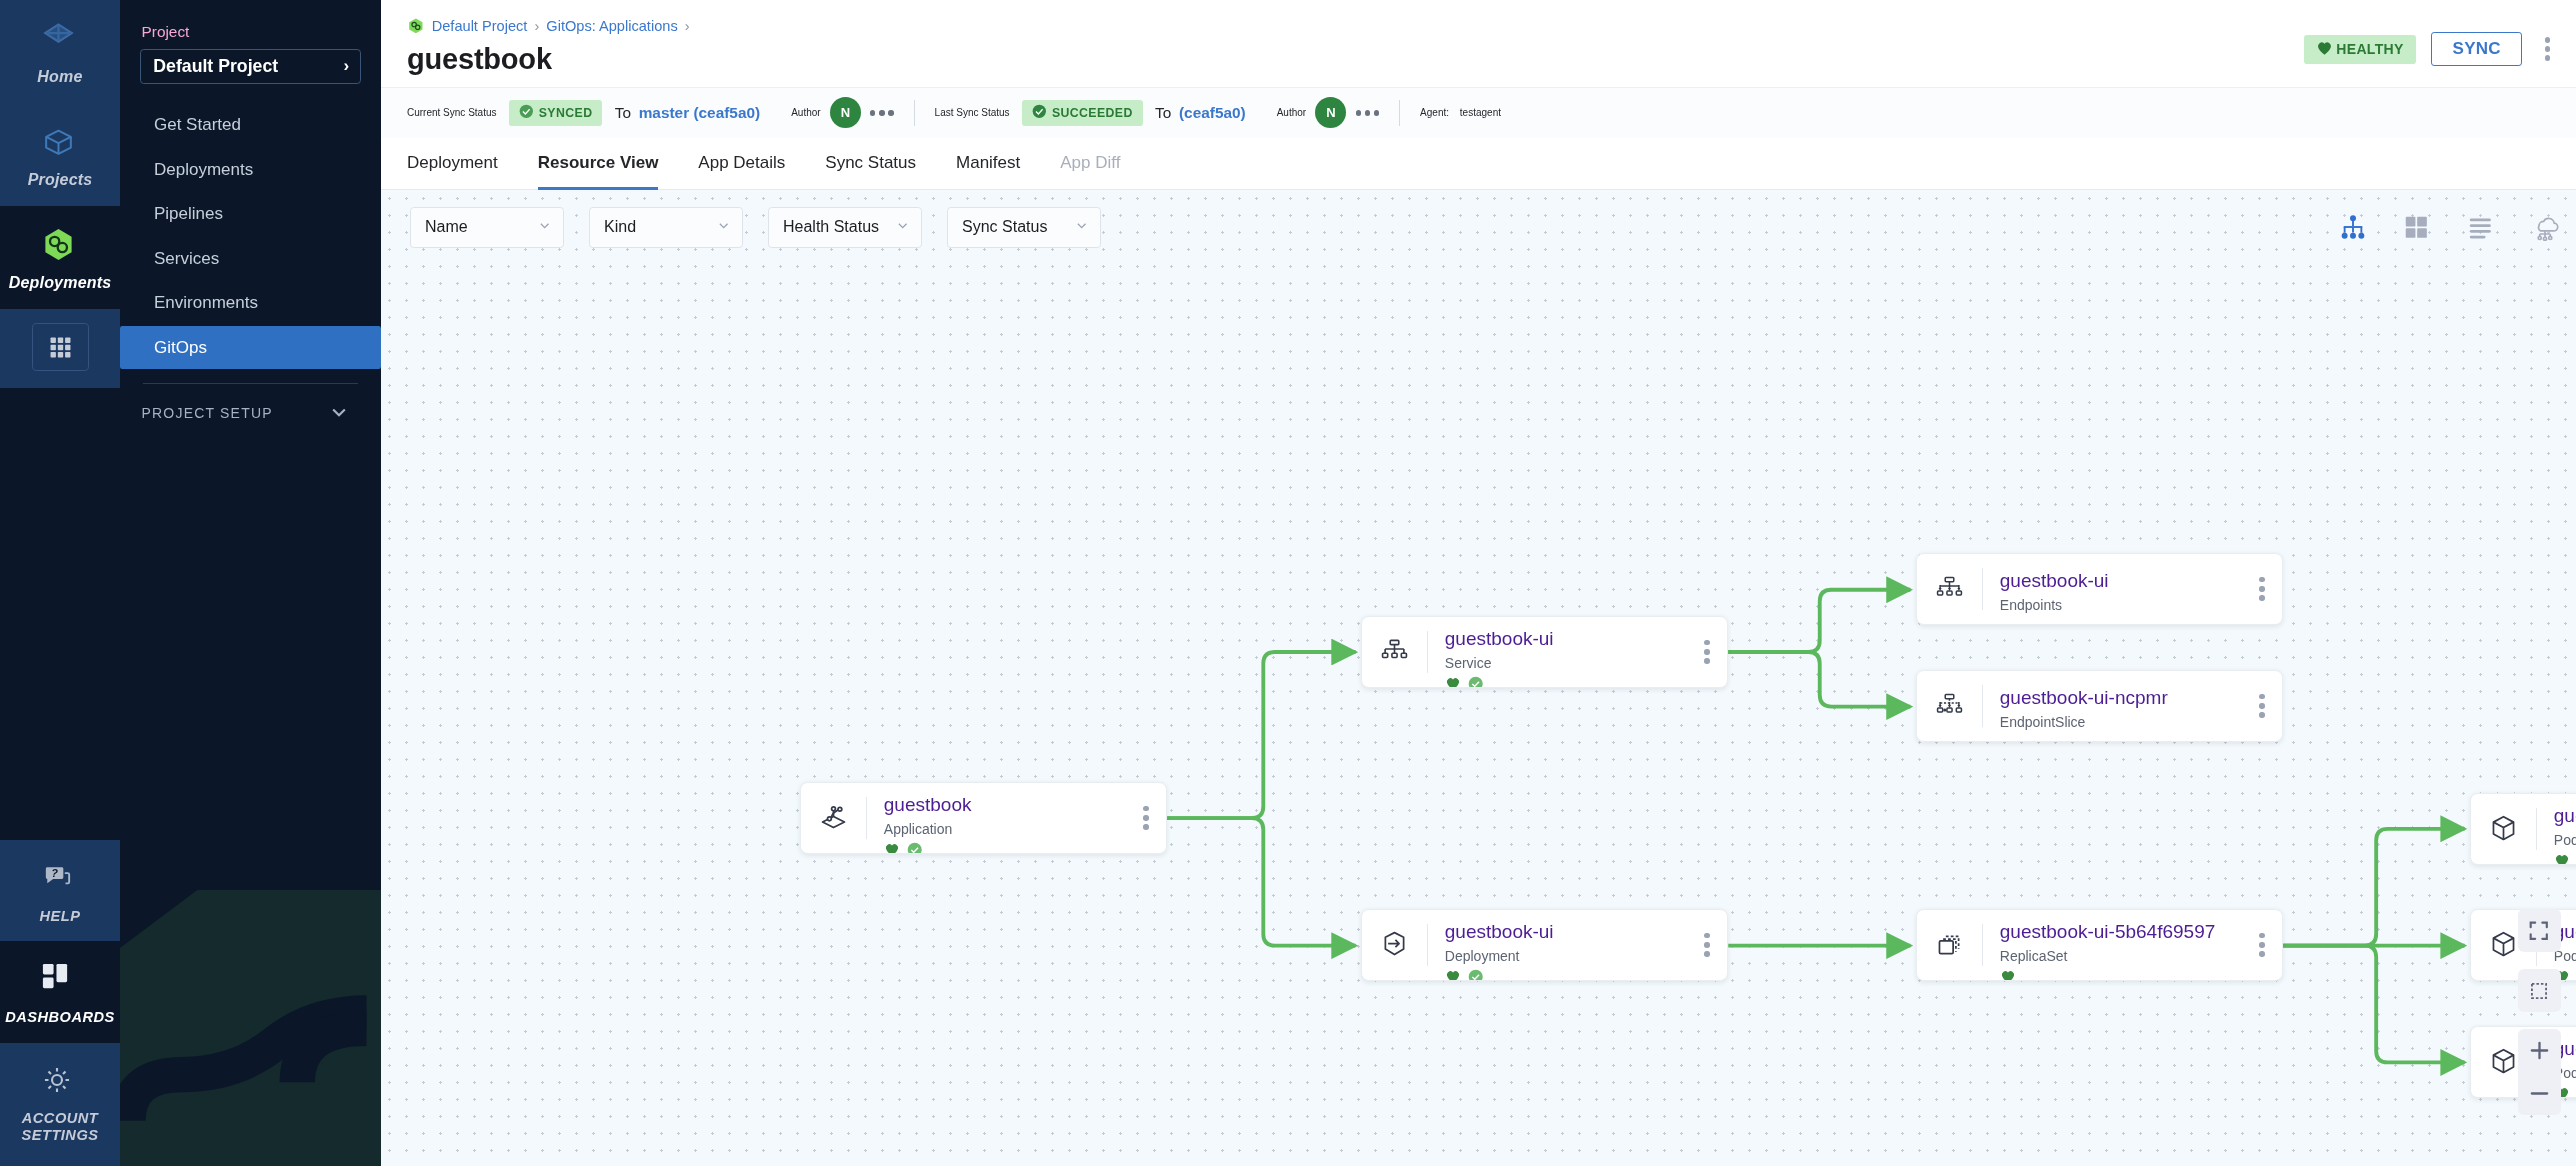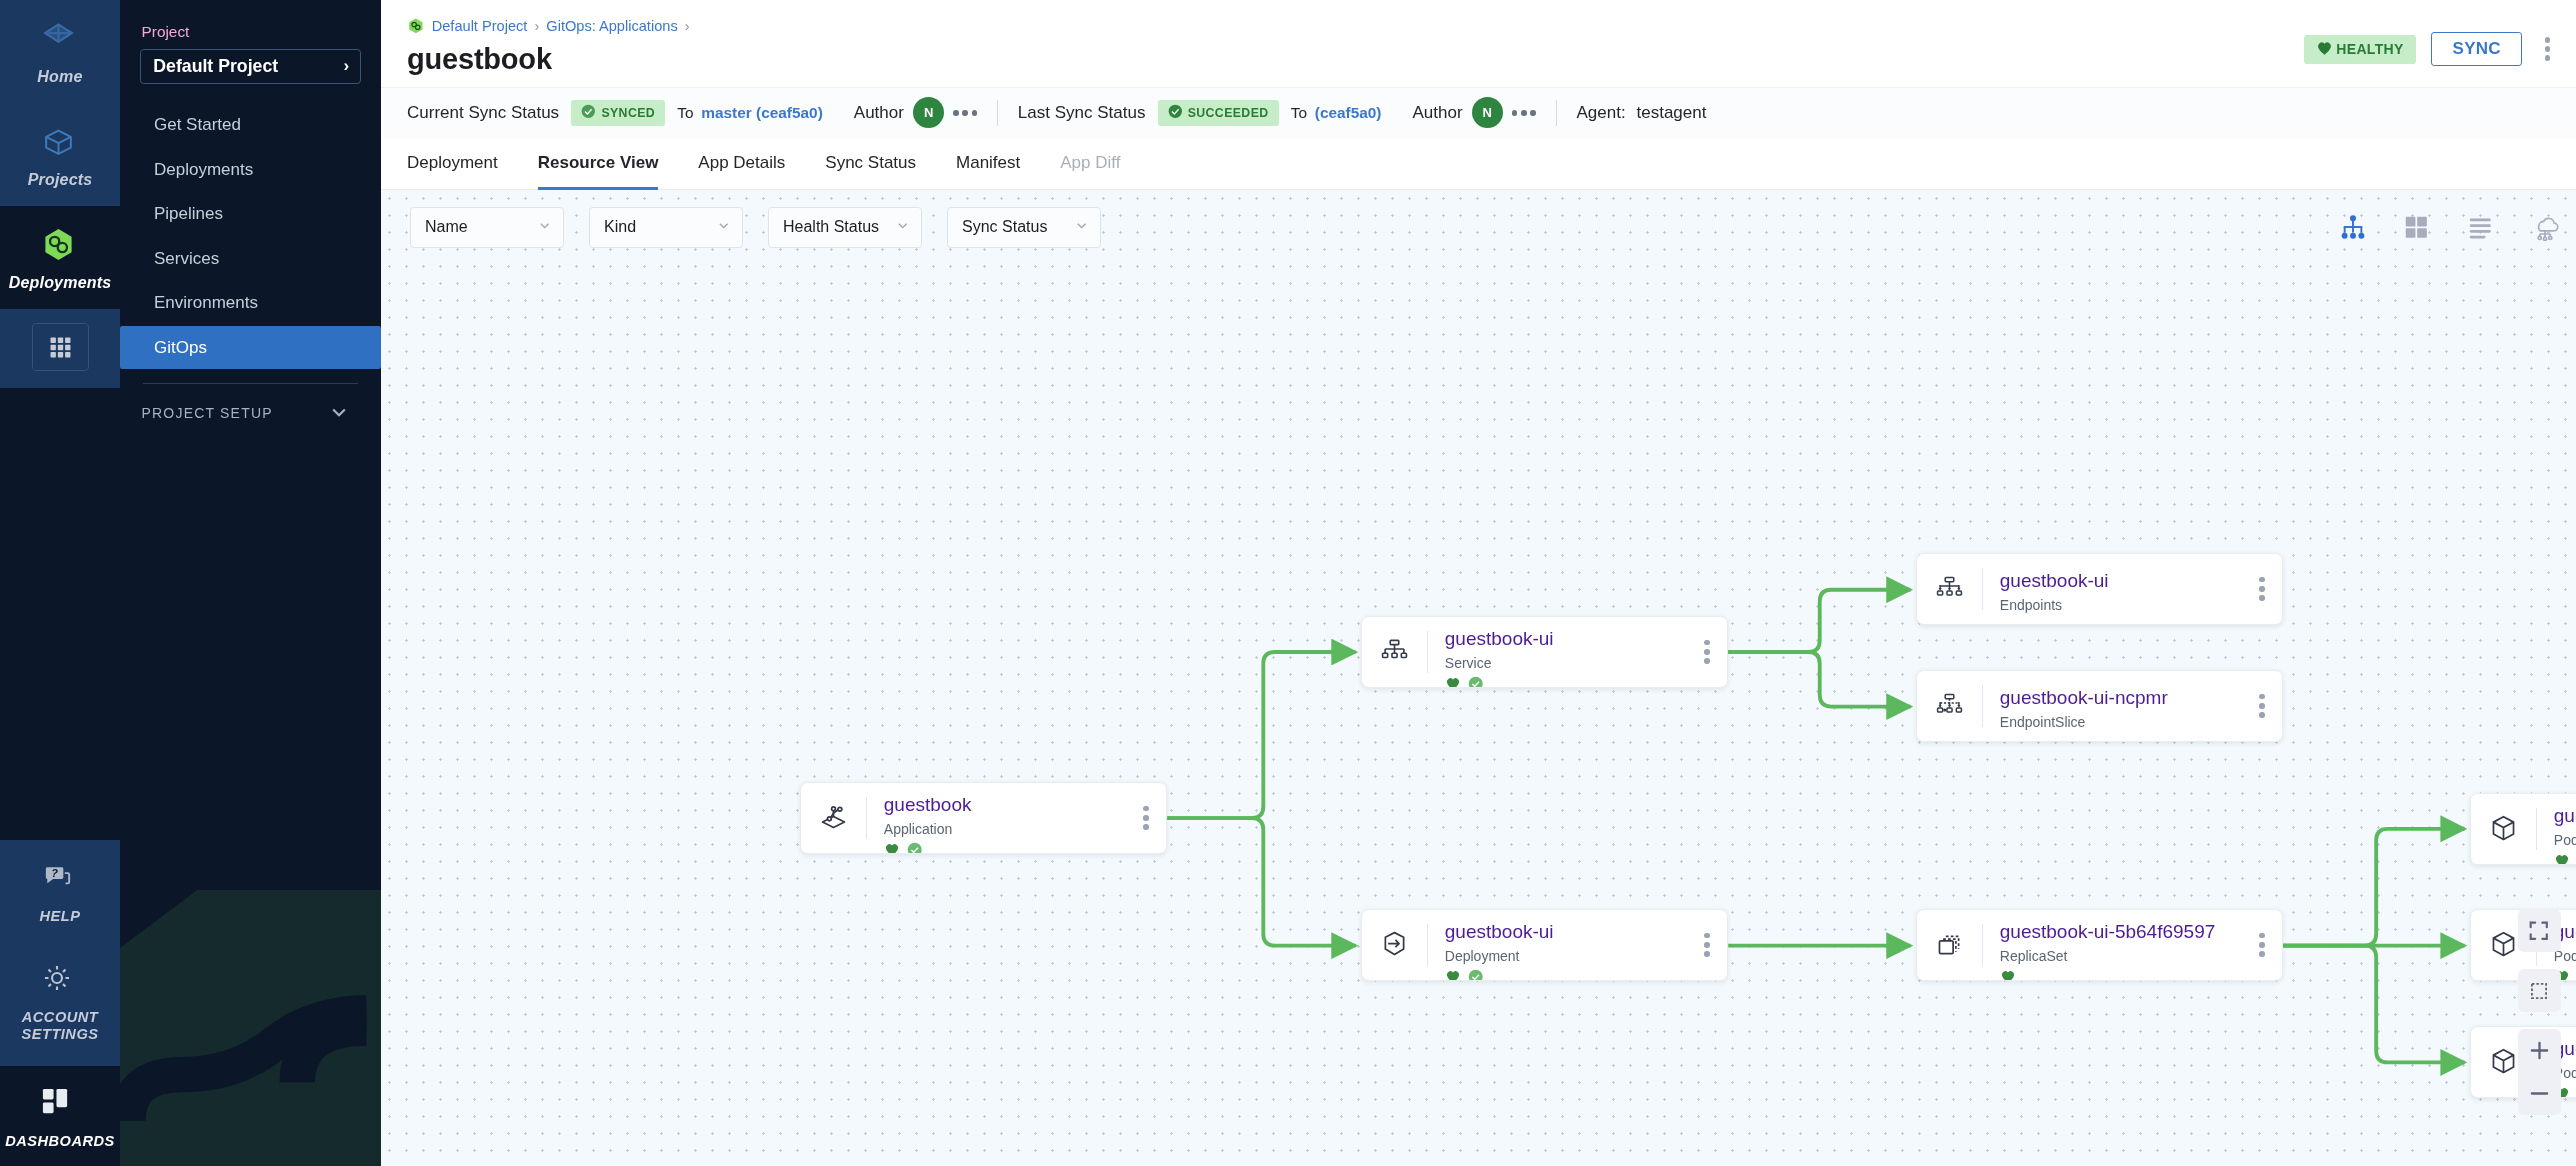--- a/index.html
+++ b/index.html
@@ -92,21 +92,21 @@
     display: flex; align-items: center; justify-content: center; cursor: pointer; letter-spacing: 0.3px;
   }
   .kebab-v { width: 20px; display: flex; flex-direction: column; align-items: center; gap: 3.8px; cursor: pointer; }
   .kebab-v i { width: 5.4px; height: 5.4px; border-radius: 50%; background: #9aa3b2; display: block; }
 
   
   .statusbar {
     margin-top: 10.8px; height: 51px; background: #fafcfe; border-top: 0.8px solid #eceff3;
     display: flex; align-items: center; padding: 0 26px; gap: 0px; font-size: 15.4px; color: #24262b;
   }
-  .st-lbl { color: #24262b; font-size: 17px; }
+  .st-lbl { color: #24262b; font-size: 10px; }
   .chip {
     height: 26px; border-radius: 3.1px; background: #c6ecc8; color: #2a7a35;
     display: inline-flex; align-items: center; gap: 5.4px; padding: 0 10px;
     font-size: 12.3px; font-weight: 700; letter-spacing: 0.4px; margin: 0 12.3px;
   }
   .st-to { color: #24262b; margin-right: 7.7px; }
   .st-link { color: #3b78cc; font-weight: 700; cursor: pointer; }
   .avatar {
     width: 31px; height: 31px; border-radius: 50%; background: #2e8540; color: #fff;
     display: flex; align-items: center; justify-content: center; font-size: 13px; font-weight: 700;
@@ -249,39 +249,39 @@
       <span class="rail-ico">
         <svg viewBox="0 0 48 48" width="35" height="35">
           <path d="M10 10 h20 a2 2 0 0 1 2 2 v12 a2 2 0 0 1 -2 2 h-12 l-8 6 v-6 h-0 a2 2 0 0 1 -2 -2 v-12 a2 2 0 0 1 2 -2 z" fill="#aeb8c8"></path>
           <text x="20" y="23" font-size="15" font-weight="700" fill="#0b1728" text-anchor="middle" font-family="Liberation Sans, sans-serif">?</text>
           <path d="M34 18 h4 a2 2 0 0 1 2 2 v10 a2 2 0 0 1 -2 2 h-3" fill="none" stroke="#aeb8c8" stroke-width="2.6"></path>
         </svg>
       </span>
       <span class="rl small">HELP</span>
     </div>
 
-    <div class="rail-item" style="padding-bottom:23px;">
-      <span class="rail-ico">
-        <svg viewBox="0 0 48 48" width="34" height="34" fill="none" stroke="#b9c3d1" stroke-width="3">
-          <circle cx="24" cy="24" r="7"></circle>
-          <path d="M24 7 v5 M24 36 v5 M7 24 h5 M36 24 h5 M12 12 l3.5 3.5 M32.5 32.5 l3.5 3.5 M36 12 l-3.5 3.5 M15.5 32.5 L12 36"></path>
-        </svg>
-      </span>
-      <span class="rl small">ACCOUNT SETTINGS</span>
-    </div>
-
     <div class="rail-item dark">
       <span class="rail-ico">
         <svg viewBox="0 0 32 32" width="31" height="31" fill="#e7ebf2">
           <rect x="3" y="3" width="11" height="11" rx="1.5"></rect>
           <rect x="17" y="3" width="11" height="19" rx="1.5"></rect>
           <rect x="3" y="17" width="11" height="11" rx="1.5"></rect>
         </svg>
       </span>
       <span class="rl small">DASHBOARDS</span>
+    </div>
+
+    <div class="rail-item" style="padding-bottom:23px;">
+      <span class="rail-ico">
+        <svg viewBox="0 0 48 48" width="34" height="34" fill="none" stroke="#b9c3d1" stroke-width="3">
+          <circle cx="24" cy="24" r="7"></circle>
+          <path d="M24 7 v5 M24 36 v5 M7 24 h5 M36 24 h5 M12 12 l3.5 3.5 M32.5 32.5 l3.5 3.5 M36 12 l-3.5 3.5 M15.5 32.5 L12 36"></path>
+        </svg>
+      </span>
+      <span class="rl small">ACCOUNT SETTINGS</span>
     </div>
   </div>
 
   <div class="projnav">
     <svg class="bgart" viewBox="0 0 420 420">
       <rect x="0" y="0" width="420" height="420" fill="#142a2c"></rect>
       <path d="M30 300 q0 -60 70 -60 q70 0 120 -40 q50 -40 120 -40" stroke="#0b1728" stroke-width="46" fill="none"></path>
       <path d="M250 250 q0 -70 90 -70" stroke="#0b1728" stroke-width="46" fill="none"></path>
       <path d="M0 0 L120 0 L0 90 Z" fill="#0b1728"></path>
       <rect x="180" y="390" width="50" height="50" rx="8" fill="#0b1728"></rect>

